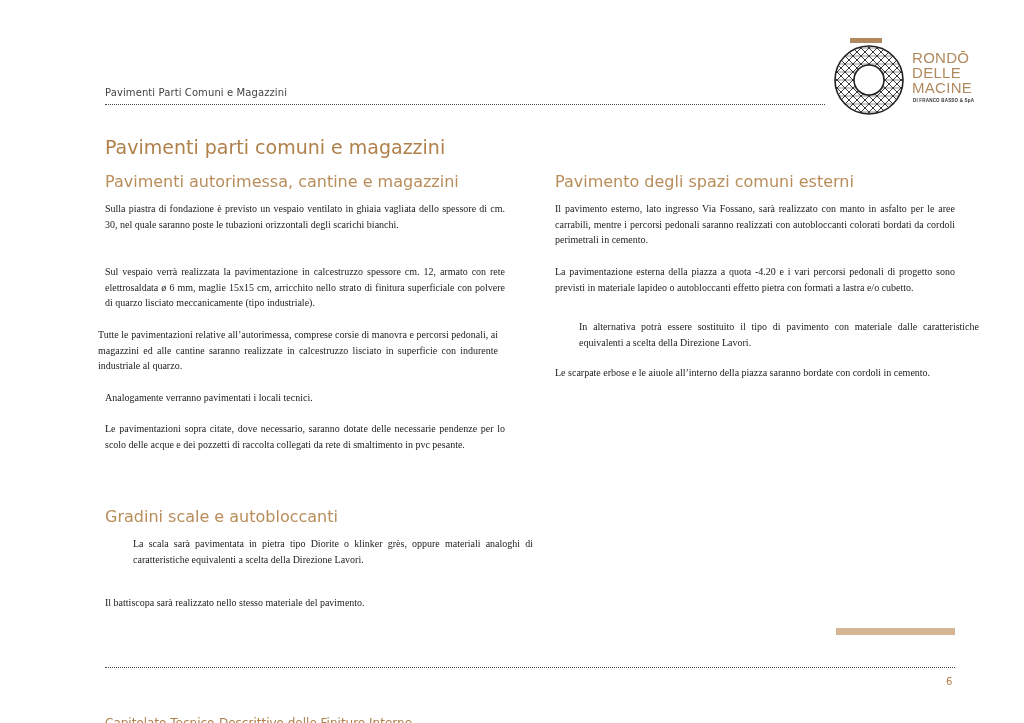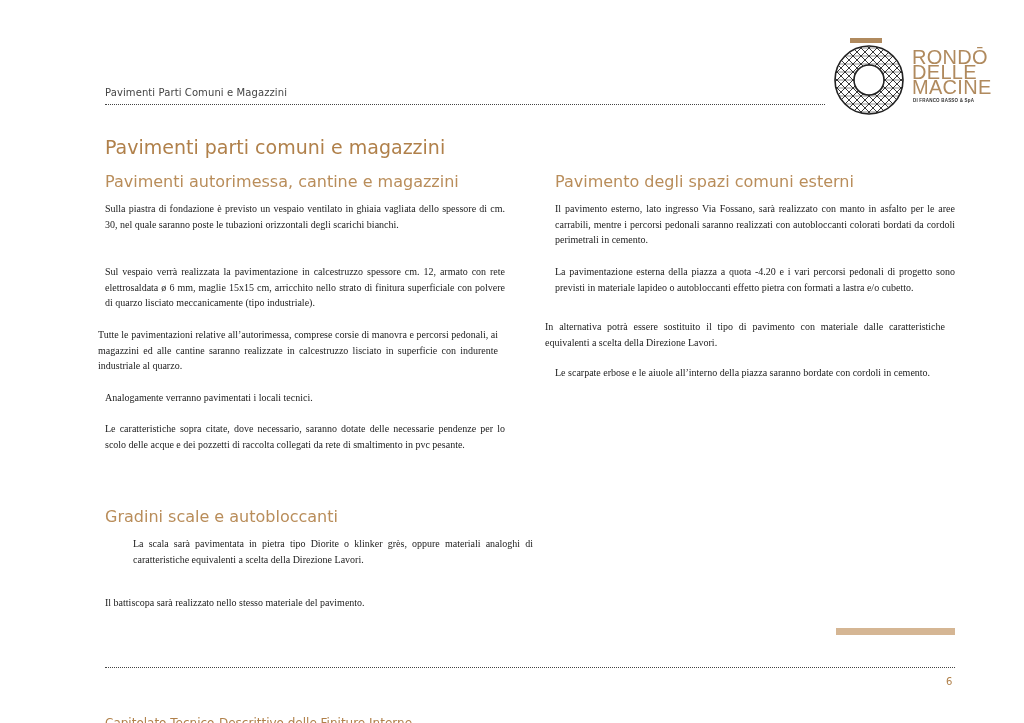--- a/index.html
+++ b/index.html
@@ -3,21 +3,21 @@
 <meta charset="utf-8">
 <style>
   html, body { margin: 0; padding: 0; }
   body {
     width: 1024px; height: 723px; background: #ffffff; position: relative; overflow: hidden;
     font-family: "Liberation Serif", serif; color: #1e1e1e;
   }
   .accent-bar-top { position: absolute; left: 850px; top: 38px; width: 32px; height: 5px; background: #b08a5e; }
   .logo { position: absolute; left: 833px; top: 44px; width: 150px; height: 76px; }
   .logo svg.mark { position: absolute; left: 0; top: 0; width: 72px; height: 72px; }
-  .logo-text { position: absolute; left: 79px; top: 6px; color: #b08a5e; font-family: "Liberation Sans", sans-serif; font-size: 20px; line-height: 15px; letter-spacing: 0.3px; }
+  .logo-text { position: absolute; left: 79px; top: 6px; color: #b08a5e; font-family: "Liberation Sans", sans-serif; font-size: 15px; line-height: 15px; letter-spacing: 0.3px; }
   .logo-sub { position: absolute; left: 80px; top: 54px; font-family: "Liberation Sans", sans-serif; font-size: 4.5px; color: #333; font-weight: bold; letter-spacing: 0.2px; }
 
   .running-header { position: absolute; left: 105px; top: 87px; font-family: "DejaVu Sans", sans-serif; font-size: 10px; color: #444; letter-spacing: 0.1px; }
   .dotted { position: absolute; left: 105px; width: 850px; height: 0; border-top: 1.5px dotted #444; }
   .dotted.top { top: 104px; width: 720px; }
   .dotted.bottom { top: 667px; }
 
   .page-title { position: absolute; left: 105px; top: 136px; font-family: "DejaVu Sans", sans-serif; font-size: 19px; color: #b0804a; }
   .section-title { position: absolute; font-family: "DejaVu Sans", sans-serif; font-size: 16px; color: #b98d5a; }
 
@@ -132,28 +132,28 @@
 <div class="running-header">Pavimenti Parti Comuni e Magazzini</div>
 <div class="dotted top"></div>
 
 <div class="page-title">Pavimenti parti comuni e magazzini</div>
 
 <div class="section-title" style="left:105px; top:172px;">Pavimenti autorimessa, cantine e magazzini</div>
 <div class="para" style="left:105px; top:201px;">Sulla piastra di fondazione è previsto un vespaio ventilato in ghiaia vagliata dello spessore di cm. 30, nel quale saranno poste le tubazioni orizzontali degli scarichi bianchi.</div>
 <div class="para" style="left:105px; top:264px;">Sul vespaio verrà realizzata la pavimentazione in calcestruzzo spessore cm. 12, armato con rete elettrosaldata ø 6 mm, maglie 15x15 cm, arricchito nello strato di finitura superficiale con polvere di quarzo lisciato meccanicamente (tipo industriale).</div>
 <div class="para" style="left:98px; top:327px;">Tutte le pavimentazioni relative all’autorimessa, comprese corsie di manovra e percorsi pedonali, ai magazzini ed alle cantine saranno realizzate in calcestruzzo lisciato in superficie con indurente industriale al quarzo.</div>
 <div class="para" style="left:105px; top:390px;">Analogamente verranno pavimentati i locali tecnici.</div>
-<div class="para" style="left:105px; top:421px;">Le caratteristiche sopra citate, dove necessario, saranno dotate delle necessarie pendenze per lo scolo delle acque e dei pozzetti di raccolta collegati da rete di smaltimento in pvc pesante.</div>
+<div class="para" style="left:105px; top:421px;">Le pavimentazioni sopra citate, dove necessario, saranno dotate delle necessarie pendenze per lo scolo delle acque e dei pozzetti di raccolta collegati da rete di smaltimento in pvc pesante.</div>
 
 <div class="section-title" style="left:105px; top:507px;">Gradini scale e autobloccanti</div>
 <div class="para" style="left:105px; top:536px;margin-left:28px;">La scala sarà pavimentata in pietra tipo Diorite o klinker grès, oppure materiali analoghi di caratteristiche equivalenti a scelta della Direzione Lavori.</div>
 <div class="para" style="left:105px; top:582px;margin-top:13px;">Il battiscopa sarà realizzato nello stesso materiale del pavimento.</div>
 
 <div class="section-title" style="left:555px; top:172px;">Pavimento degli spazi comuni esterni</div>
 <div class="para" style="left:555px; top:201px;">Il pavimento esterno, lato ingresso Via Fossano, sarà realizzato con manto in asfalto per le aree carrabili, mentre i percorsi pedonali saranno realizzati con autobloccanti colorati bordati da cordoli perimetrali in cemento.</div>
 <div class="para" style="left:555px; top:264px;">La pavimentazione esterna della piazza a quota -4.20 e i vari percorsi pedonali di progetto sono previsti in materiale lapideo o autobloccanti effetto pietra con formati a lastra e/o cubetto.</div>
-<div class="para" style="left:545px; top:319px;">In alternativa potrà essere sostituito il tipo di pavimento con materiale dalle caratteristiche equivalenti a scelta della Direzione Lavori.</div>
+<div class="para" style="left:579px; top:319px;">In alternativa potrà essere sostituito il tipo di pavimento con materiale dalle caratteristiche equivalenti a scelta della Direzione Lavori.</div>
 <div class="para" style="left:555px; top:365px;">Le scarpate erbose e le aiuole all’interno della piazza saranno bordate con cordoli in cemento.</div>
 
 <div class="bottom-bar"></div>
 <div class="dotted bottom"></div>
 <div class="footer-text">Capitolato Tecnico-Descrittivo delle Finiture Interne</div>
 <div class="page-number">6</div>
 
 </body></html>

